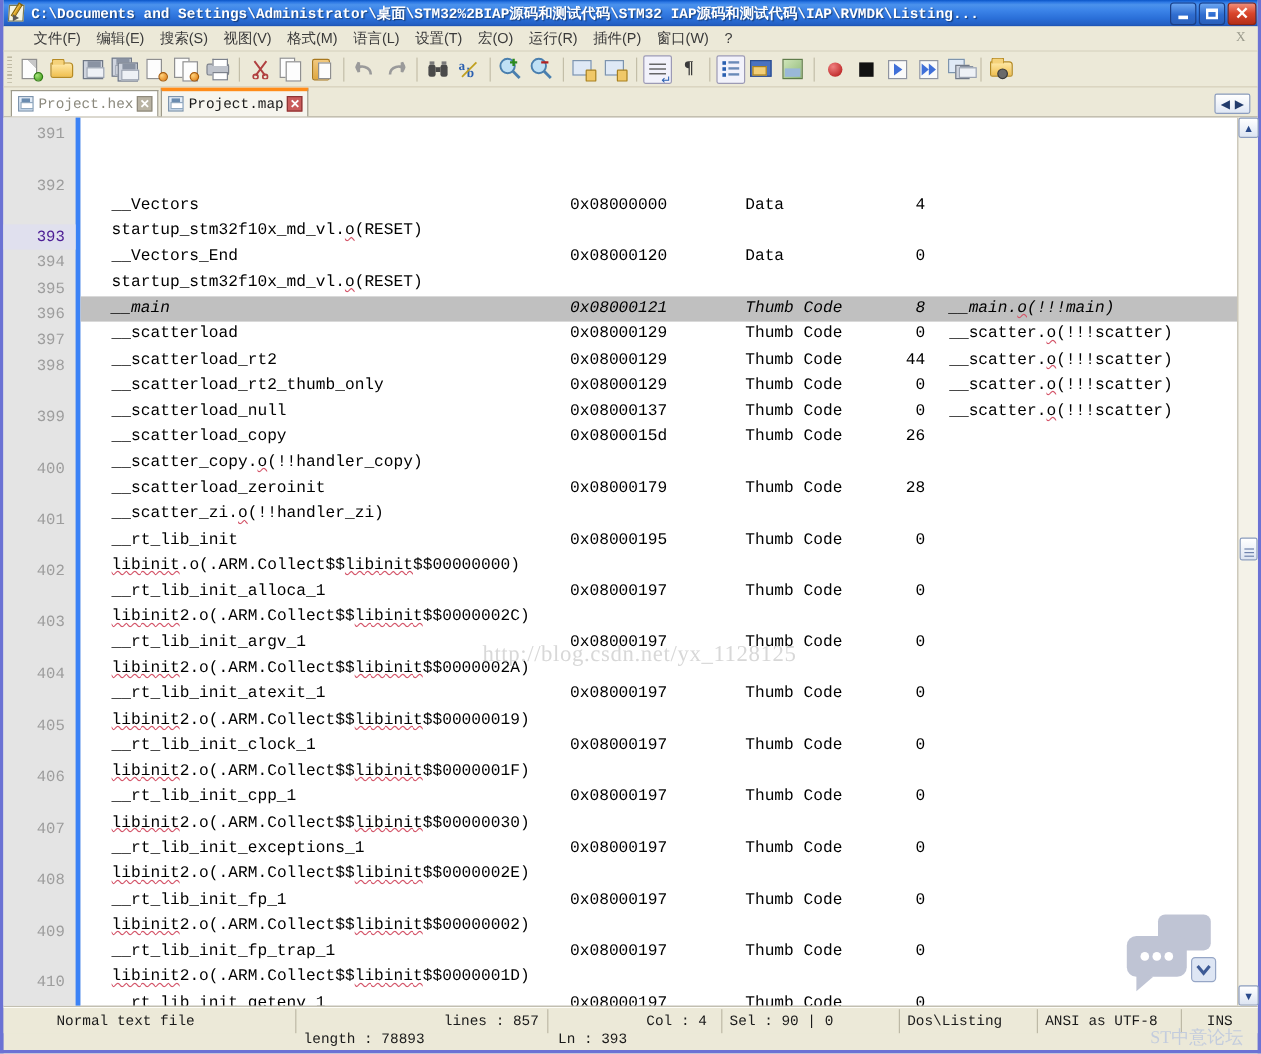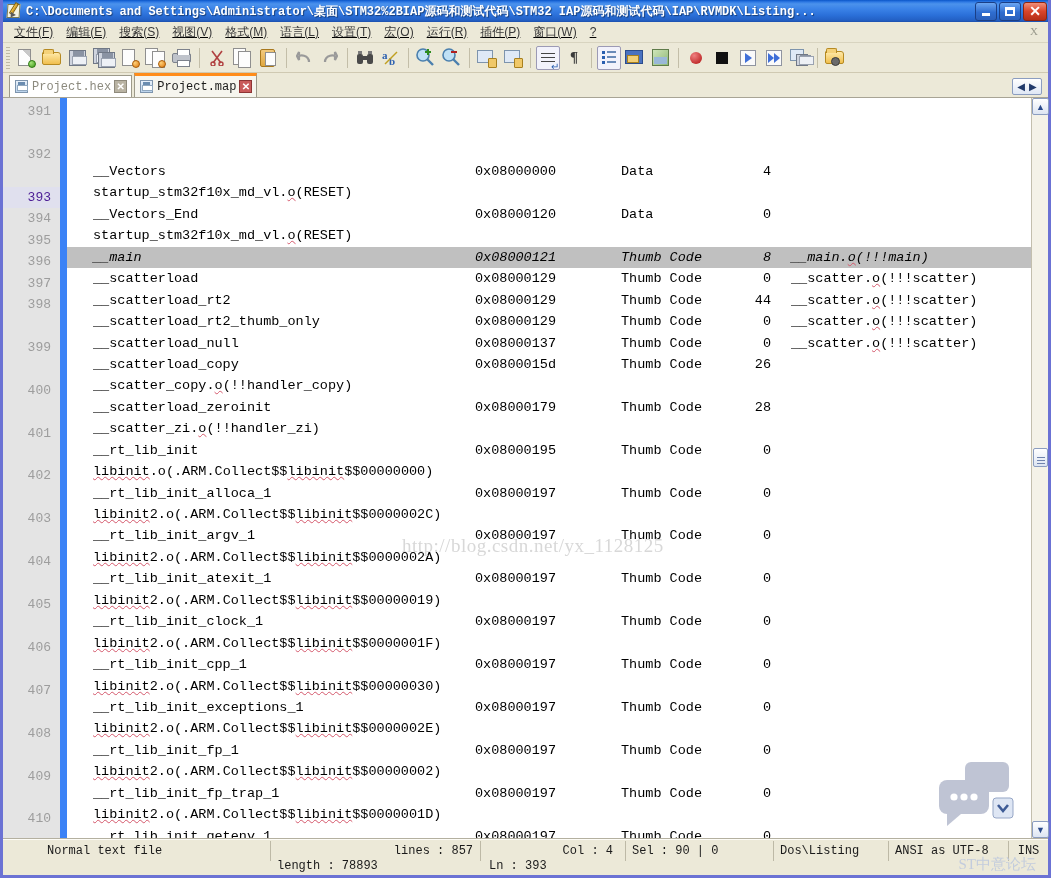--- a/index.html
+++ b/index.html
@@ -81,24 +81,23 @@
   .wb.close { background: linear-gradient(to bottom,#f08f7a,#d9452b 48%,#b52f18); border-color:#8e2511; width:24px;}
   .wb .glyph-min { display:block; width:8px;height:3px;background:#fff; margin-top:6px;}
   .wb .glyph-max { display:block; width:10px;height:9px;border:2px solid #fff;border-top-width:3px;}
   .wb .glyph-x { font-size:14px; line-height:12px; font-weight:bold;}
 
   
   .menubar {
     height: 21px;
     background: #ece9d8;
     display: flex; align-items: center;
-    padding-left: 5px;
+    padding-left: 19px;
     border-bottom: 1px solid #d8d4c0;
     position: relative;
-    text-decoration: underline;
   }
   .menu-item {
     font-family: "Liberation Sans", sans-serif;
     font-size: 12px;
     color: #3a3a3a;
     padding: 2px 7px 2px 6px;
     white-space: nowrap;
     cursor: default;
   }
   .menu-close-x {
@@ -217,21 +216,21 @@
   .editor-wrap {
     position: relative;
     height: 741px;
     display: flex;
     background: #ffffff;
     border-bottom: 1px solid #b4b0a0;
   }
   .gutter {
     width: 64px;
     background: #e4e4e4;
-    border-right: 7px solid #3b82f6;
+    border-right: 4px solid #3b82f6;
     flex: 0 0 64px;
     padding-top: 3px;
     font-family: "Liberation Mono", monospace;
     font-size: 13px;
     color: #9d9d9d;
     text-align: right;
   }
   .gutter .ln { height: 21.45px; line-height: 21.45px; padding-right: 9px; }
   .gutter .ln.blank { color: transparent; }
   .gutter .ln.current { background: #e0e0ee; color: #4c1d95; }
@@ -308,21 +307,21 @@
     color: #1a1a1a;
     border-top: 1px solid #fdfcf6;
   }
   .sb {
     height: 20px;
     display:flex; align-items:center;
     padding: 0 6px;
     border-right: 1px solid #bdb9a6;
     white-space: nowrap;
   }
-  .sb.s1 { width: 268px; padding-left: 44px; }
+  .sb.s1 { width: 244px; padding-left: 44px; }
   .sb.s2 { width: 210px; }
   .sb.s3 { width: 145px; justify-content: flex-start; padding-left:8px; }
   .sb.s4 { width: 148px; }
   .sb.s5 { width: 115px; }
   .sb.s6 { width: 120px; }
   .sb.s7 { flex:1 1 auto; justify-content:center; border-right:none; }
   .sb .grp { margin-right: 16px; margin-top: 30px; }
   .status-wm {
     position:absolute; right: 12px; bottom: 1px;
     font-family:"Liberation Serif", serif;

